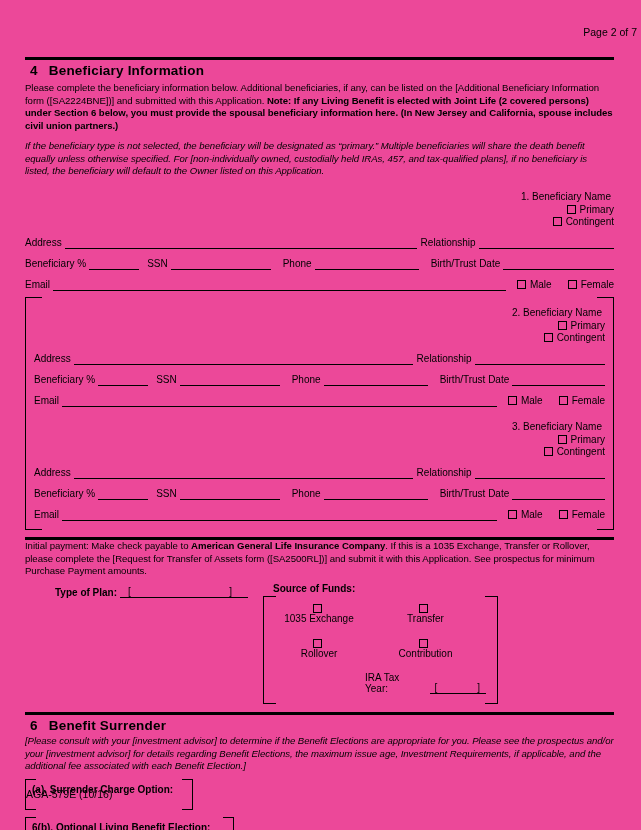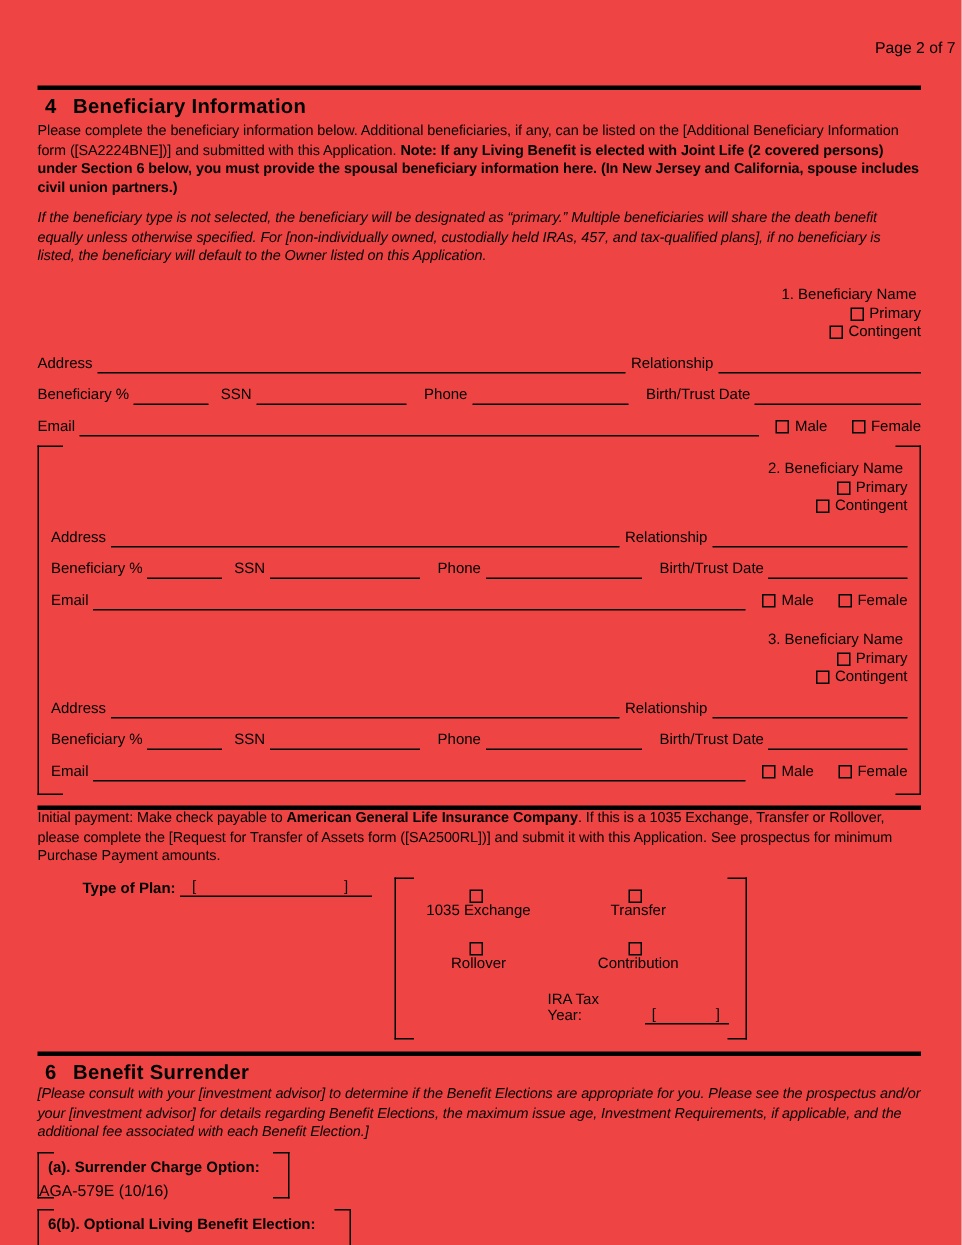--- a/index.html
+++ b/index.html
@@ -1,17 +1,17 @@
 <!DOCTYPE html>
 <html><head>
 <meta charset="utf-8">
 <style>
   html,body{margin:0;padding:0;background:#e9e9e9;}
   .page{
-    width:641px;height:830px;position:relative;background:#ef4444;color:#000;
+    width:641px;height:830px;position:relative;background:#ec4899;color:#000;
     font-family:"Liberation Sans","DejaVu Sans",sans-serif;overflow:hidden;
   }
   .content{margin:0 27px 0 25px;}
   .page-num{padding:26px 4px 0 0;text-align:right;font-size:10.5px;}
   .thick{border-top:3px solid #000;margin-top:0;}
   .t1{margin-top:19px;}
   .sec-h{font-weight:bold;font-size:13.5px;padding:3px 0 2px 5px;letter-spacing:.2px;}
   .sec-no{display:inline-block;margin-right:11px;}
   p.body{font-size:9.6px;line-height:12.7px;margin:2px 0 0 0;letter-spacing:-.05px;}
   .b{font-weight:bold;}
@@ -219,20 +219,21 @@
 
     <div class="s5row">
       <div class="planrow">
         <span class="lbl b">Type of Plan:</span>
         <span class="fl plan-line">
             <span>[</span>
             <span>]</span>
           </span>
       </div>
       <div class="sof">
+        <div class="b sof-label">Source of Funds:</div>
         <div class="bracket-box sofbox">
           <div class="sofgrid">
             <span class="cbg">
                 <span class="cb"></span>
                 <span>1035 Exchange</span>
               </span>
             <span class="cbg">
                 <span class="cb"></span>
                 <span>Transfer</span>
               </span>

